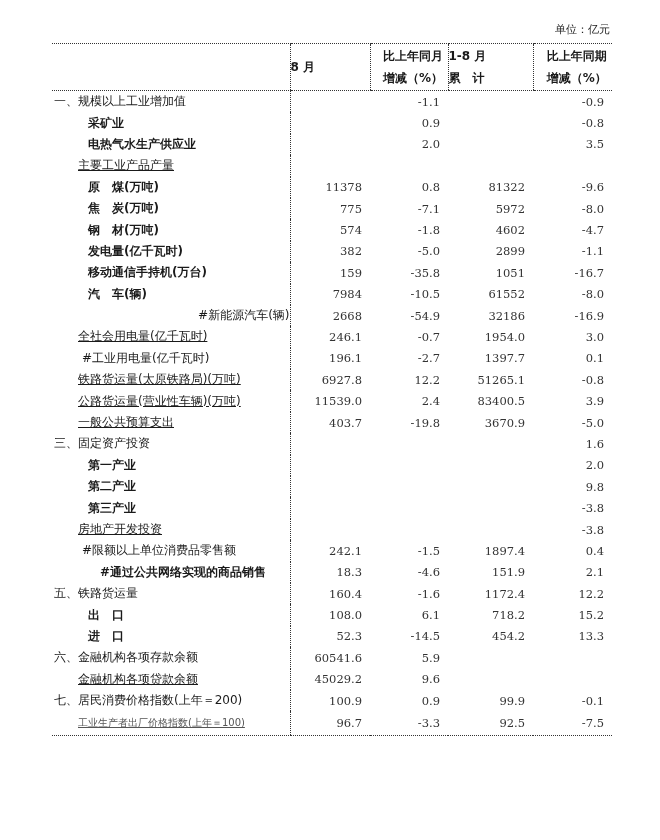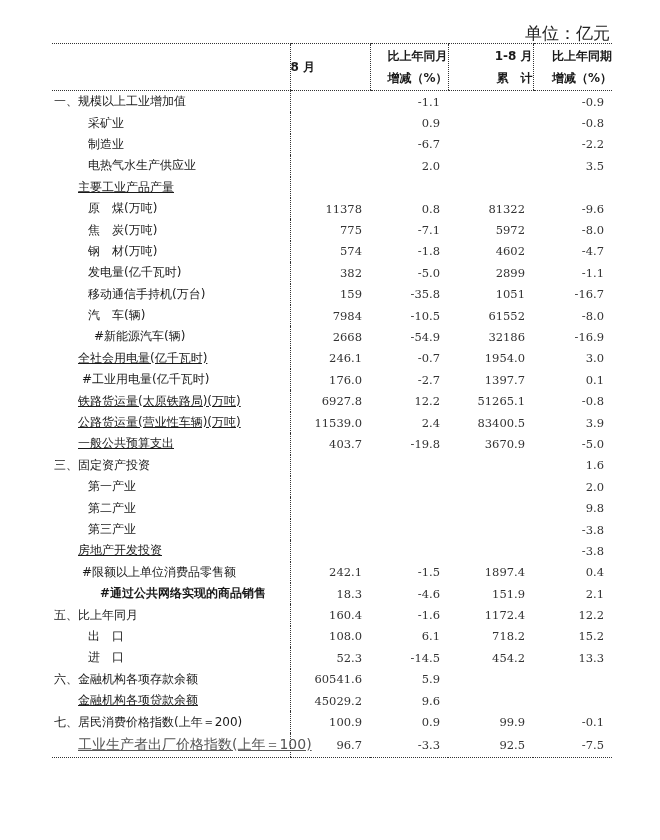--- a/index.html
+++ b/index.html
@@ -1,33 +1,33 @@
 <!DOCTYPE html>
 <html><head>
 <meta charset="utf-8">
 <style>
   html, body { margin: 0; padding: 0; background: #ffffff; }
   body { width: 660px; height: 840px; position: relative; overflow: hidden;
          font-family: "DejaVu Sans", "Liberation Sans", sans-serif; color: #1a1a1a; }
-  .unit { position: absolute; top: 22px; right: 50px; font-size: 17px; color: #222; }
+  .unit { position: absolute; top: 22px; right: 50px; font-size: 11px; color: #222; }
   table { position: absolute; left: 52px; top: 43px; width: 560px; border-collapse: collapse; table-layout: fixed; }
   col.c0 { width: 238px; } col.c1 { width: 80px; } col.c2 { width: 78px; } col.c3 { width: 85px; } col.c4 { width: 79px; }
   thead th { font-size: 12px; font-weight: bold; height: 46px; vertical-align: middle; padding: 0;
              border-top: 1px dotted #333; border-bottom: 1px dotted #333; }
   thead th + th { border-left: 1px dotted #333; }
-  thead th.stack { text-align: right; padding-left: 8px; line-height: 22px; }
+  thead th.stack { text-align: center; padding-left: 8px; line-height: 22px; }
   thead th.month { text-align: left; }
-  thead th.cum { text-align: right; line-height: 22px; }
+  thead th.cum { text-align: left; line-height: 22px; }
   tbody td { font-size: 12px; height: 21.4px; padding: 0; white-space: nowrap; }
   tbody td.num { text-align: right; padding-right: 8px; font-family: "DejaVu Serif", "Liberation Serif", serif; font-size: 11.5px; color: #333; }
   tbody td.c1 { border-left: 1px dotted #333; }
   tbody tr:last-child td { border-bottom: 1px dotted #333; height: 24px; }
-  .ind0 { padding-left: 2px; } .ind1 { padding-left: 26px; text-decoration: underline; } .ind2 { padding-left: 36px; } .ind3 { padding-left: 42px; }
+  .ind0 { padding-left: 2px; } .ind1 { padding-left: 26px; text-decoration: underline; } .ind2 { padding-left: 36px; font-weight: bold; } .ind3 { padding-left: 42px; text-align: right; }
   .ind4 { padding-left: 48px; font-weight: bold; } .ind5 { padding-left: 30px; }
-  .small { font-size: 14px; color: #555; margin-top: 24px; }
+  .small { font-size: 10px; color: #555; margin-top: 24px; }
 </style>
 </head>
 <body>
 
 <div class="unit">单位：亿元</div>
 
 <table>
   <colgroup>
       <col class="c0">
       <col class="c1">
@@ -62,27 +62,20 @@
         <td class="num">-0.9</td>
       </tr>
       <tr>
         <td class="ind2">采矿业</td>
         <td class="num c1"></td>
         <td class="num">0.9</td>
         <td class="num"></td>
         <td class="num">-0.8</td>
       </tr>
       <tr>
-        <td class="ind2">制造业</td>
-        <td class="num c1"></td>
-        <td class="num">-6.7</td>
-        <td class="num"></td>
-        <td class="num">-2.2</td>
-      </tr>
-      <tr>
         <td class="ind2">电热气水生产供应业</td>
         <td class="num c1"></td>
         <td class="num">2.0</td>
         <td class="num"></td>
         <td class="num">3.5</td>
       </tr>
       <tr>
         <td class="ind1">主要工业产品产量</td>
         <td class="num c1"></td>
         <td class="num"></td>
@@ -140,21 +133,21 @@
       </tr>
       <tr>
         <td class="ind1">全社会用电量(亿千瓦时)</td>
         <td class="num c1">246.1</td>
         <td class="num">-0.7</td>
         <td class="num">1954.0</td>
         <td class="num">3.0</td>
       </tr>
       <tr>
         <td class="ind5">#工业用电量(亿千瓦时)</td>
-        <td class="num c1">176.0</td>
+        <td class="num c1">196.1</td>
         <td class="num">-2.7</td>
         <td class="num">1397.7</td>
         <td class="num">0.1</td>
       </tr>
       <tr>
         <td class="ind1">铁路货运量(太原铁路局)(万吨)</td>
         <td class="num c1">6927.8</td>
         <td class="num">12.2</td>
         <td class="num">51265.1</td>
         <td class="num">-0.8</td>
@@ -216,21 +209,21 @@
         <td class="num">0.4</td>
       </tr>
       <tr>
         <td class="ind4">#通过公共网络实现的商品销售</td>
         <td class="num c1">18.3</td>
         <td class="num">-4.6</td>
         <td class="num">151.9</td>
         <td class="num">2.1</td>
       </tr>
       <tr>
-        <td class="ind0">五、比上年同月</td>
+        <td class="ind0">五、铁路货运量</td>
         <td class="num c1">160.4</td>
         <td class="num">-1.6</td>
         <td class="num">1172.4</td>
         <td class="num">12.2</td>
       </tr>
       <tr>
         <td class="ind2">出　口</td>
         <td class="num c1">108.0</td>
         <td class="num">6.1</td>
         <td class="num">718.2</td>

